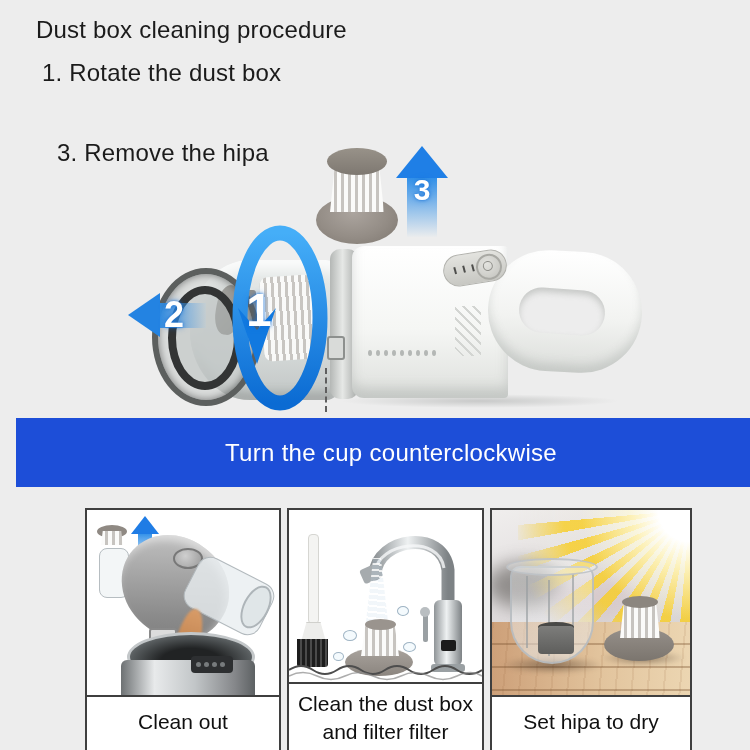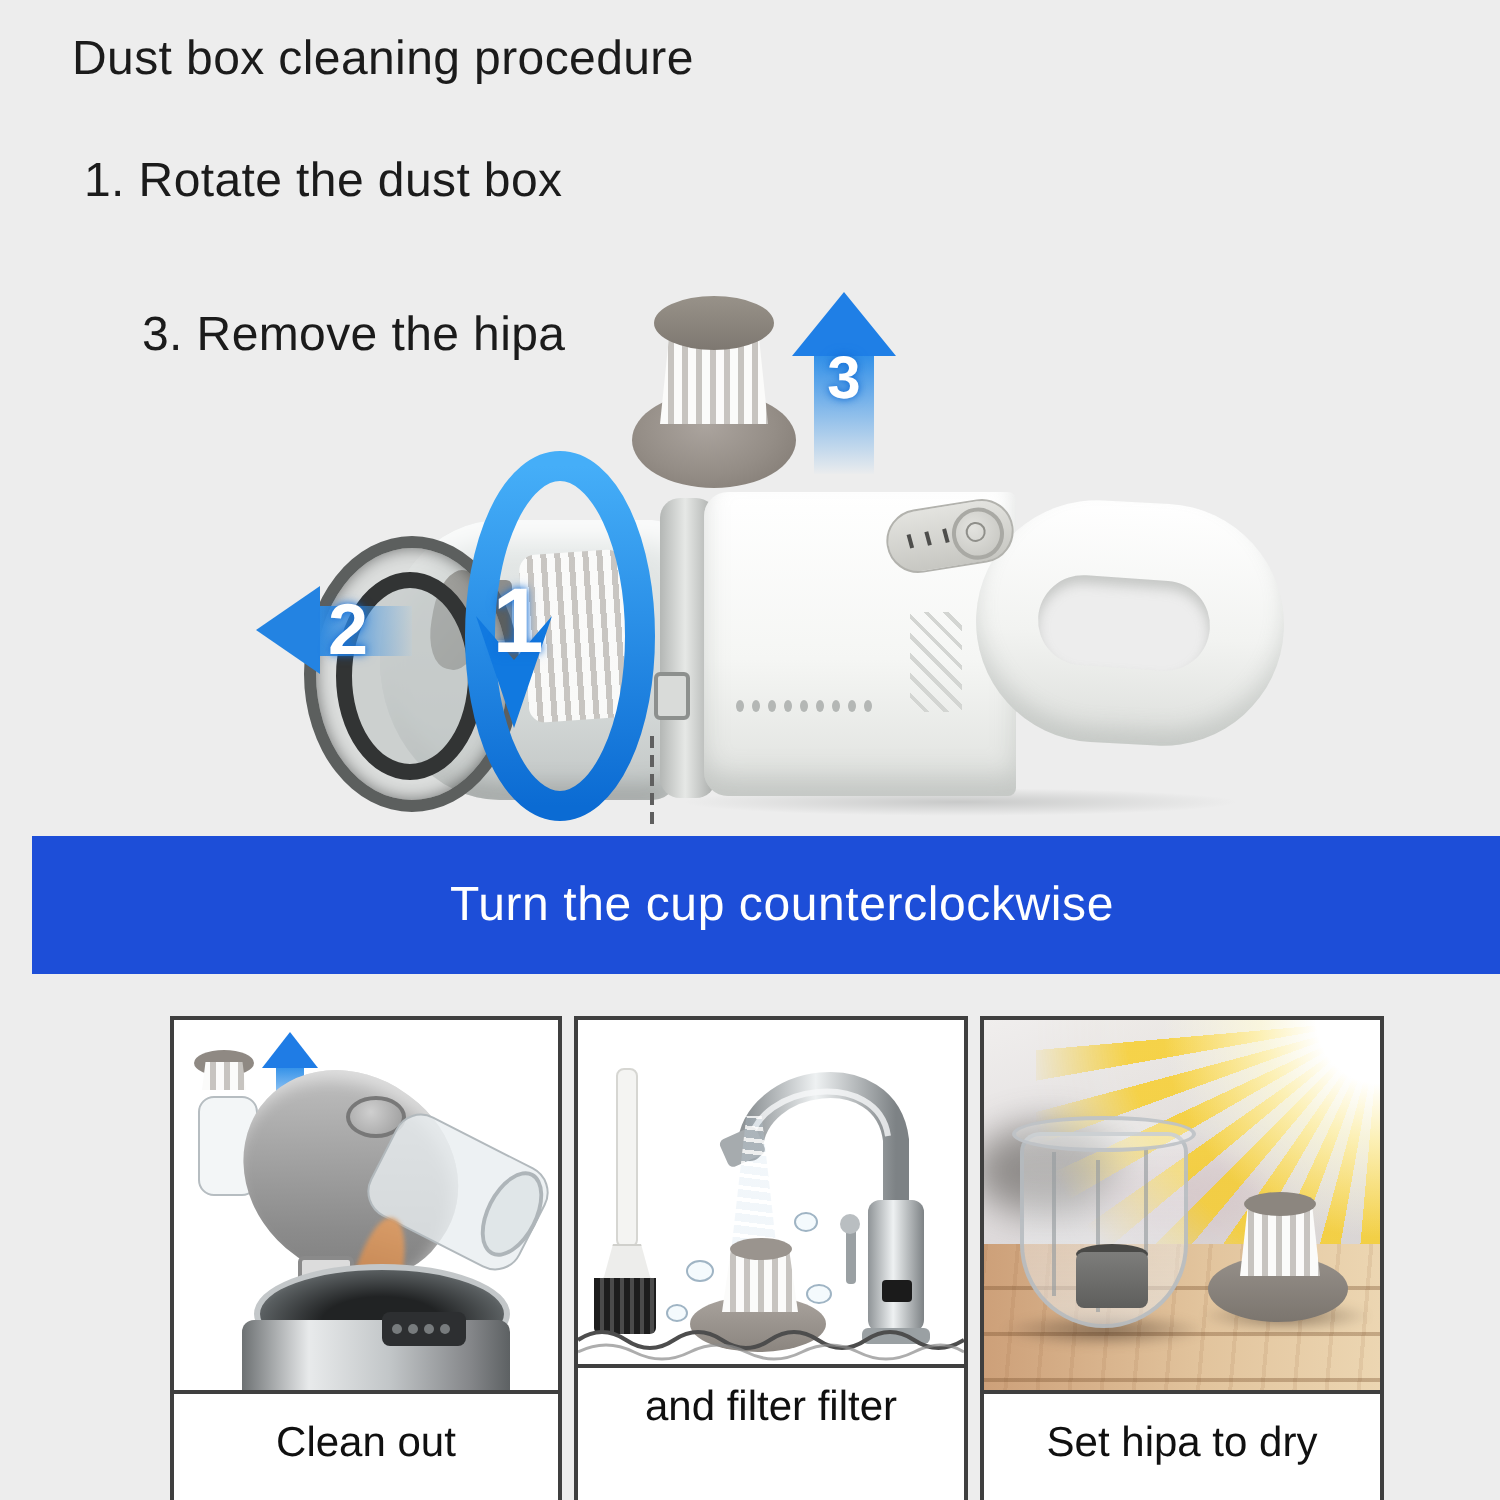--- a/index.html
+++ b/index.html
@@ -168,22 +168,22 @@
     background:linear-gradient(#96908a,#7b756e);}
   .p3-fpleats{left:128px;top:92px;width:40px;height:36px;clip-path:polygon(10% 0,90% 0,100% 100%,0 100%);}
   .p3-fcap{left:130px;top:86px;width:36px;height:12px;border-radius:50%;background:#8c867f;}
 </style>
 </head>
 <body>
 
 <div id="page">
 
   <div class="head-line" style="left:13px;top:16px;margin-left:23px;">Dust box cleaning procedure</div>
-  <div class="head-line" style="left:42px;top:77px;">1. Rotate the dust box</div>
-  <div class="head-line" style="left:57px;top:154px;margin-left:14px;">3. Remove the hipa</div>
+  <div class="head-line" style="left:42px;top:59px;">1. Rotate the dust box</div>
+  <div class="head-line" style="left:57px;top:139px;">3. Remove the hipa</div>
 
   <div>
 
     <div class="abs hepa-skirt"></div>
     <div class="abs hepa-pleats pleats"></div>
     <div class="abs hepa-cap"></div>
 
     <div class="abs arrow3-tail"></div>
     <div class="abs arrow3-head"></div>
     <div class="marker" style="left:406px;top:173px;width:32px;font-size:30px;">3</div>
@@ -303,20 +303,21 @@
       <div class="abs p2-fskirt"></div>
       <div class="abs p2-fpleats pleats"></div>
       <div class="abs p2-fcap"></div>
 
       <svg class="abs" style="left:0;top:148px;" width="193" height="26" viewBox="0 0 193 26">
         <path d="M0,12 Q12,4 24,12 T48,12 T72,12 T96,12 T120,12 T144,12 T168,12 T193,12" fill="none" stroke="#4d4d4d" stroke-width="2"></path>
         <path d="M0,18 Q14,11 28,18 T56,18 T84,18 T112,18 T140,18 T168,18 T193,18" fill="none" stroke="#8a8a8a" stroke-width="1.5" opacity="0.7"></path>
       </svg>
     </div>
     <div class="caption" style="top:172px;bottom:0;padding-top:6px;">
+      <div style="line-height:28px;">Clean the dust box</div>
       <div style="line-height:28px;">and filter filter</div>
     </div>
   </div>
 
   <div class="panel" style="left:490px;width:202px;">
     <div class="panel-img" style="height:187px;">
       <div class="abs p3-bg"></div>
       <div class="abs p3-blob"></div>
       <div class="abs p3-smudge"></div>
       <div class="abs p3-sun"></div>

